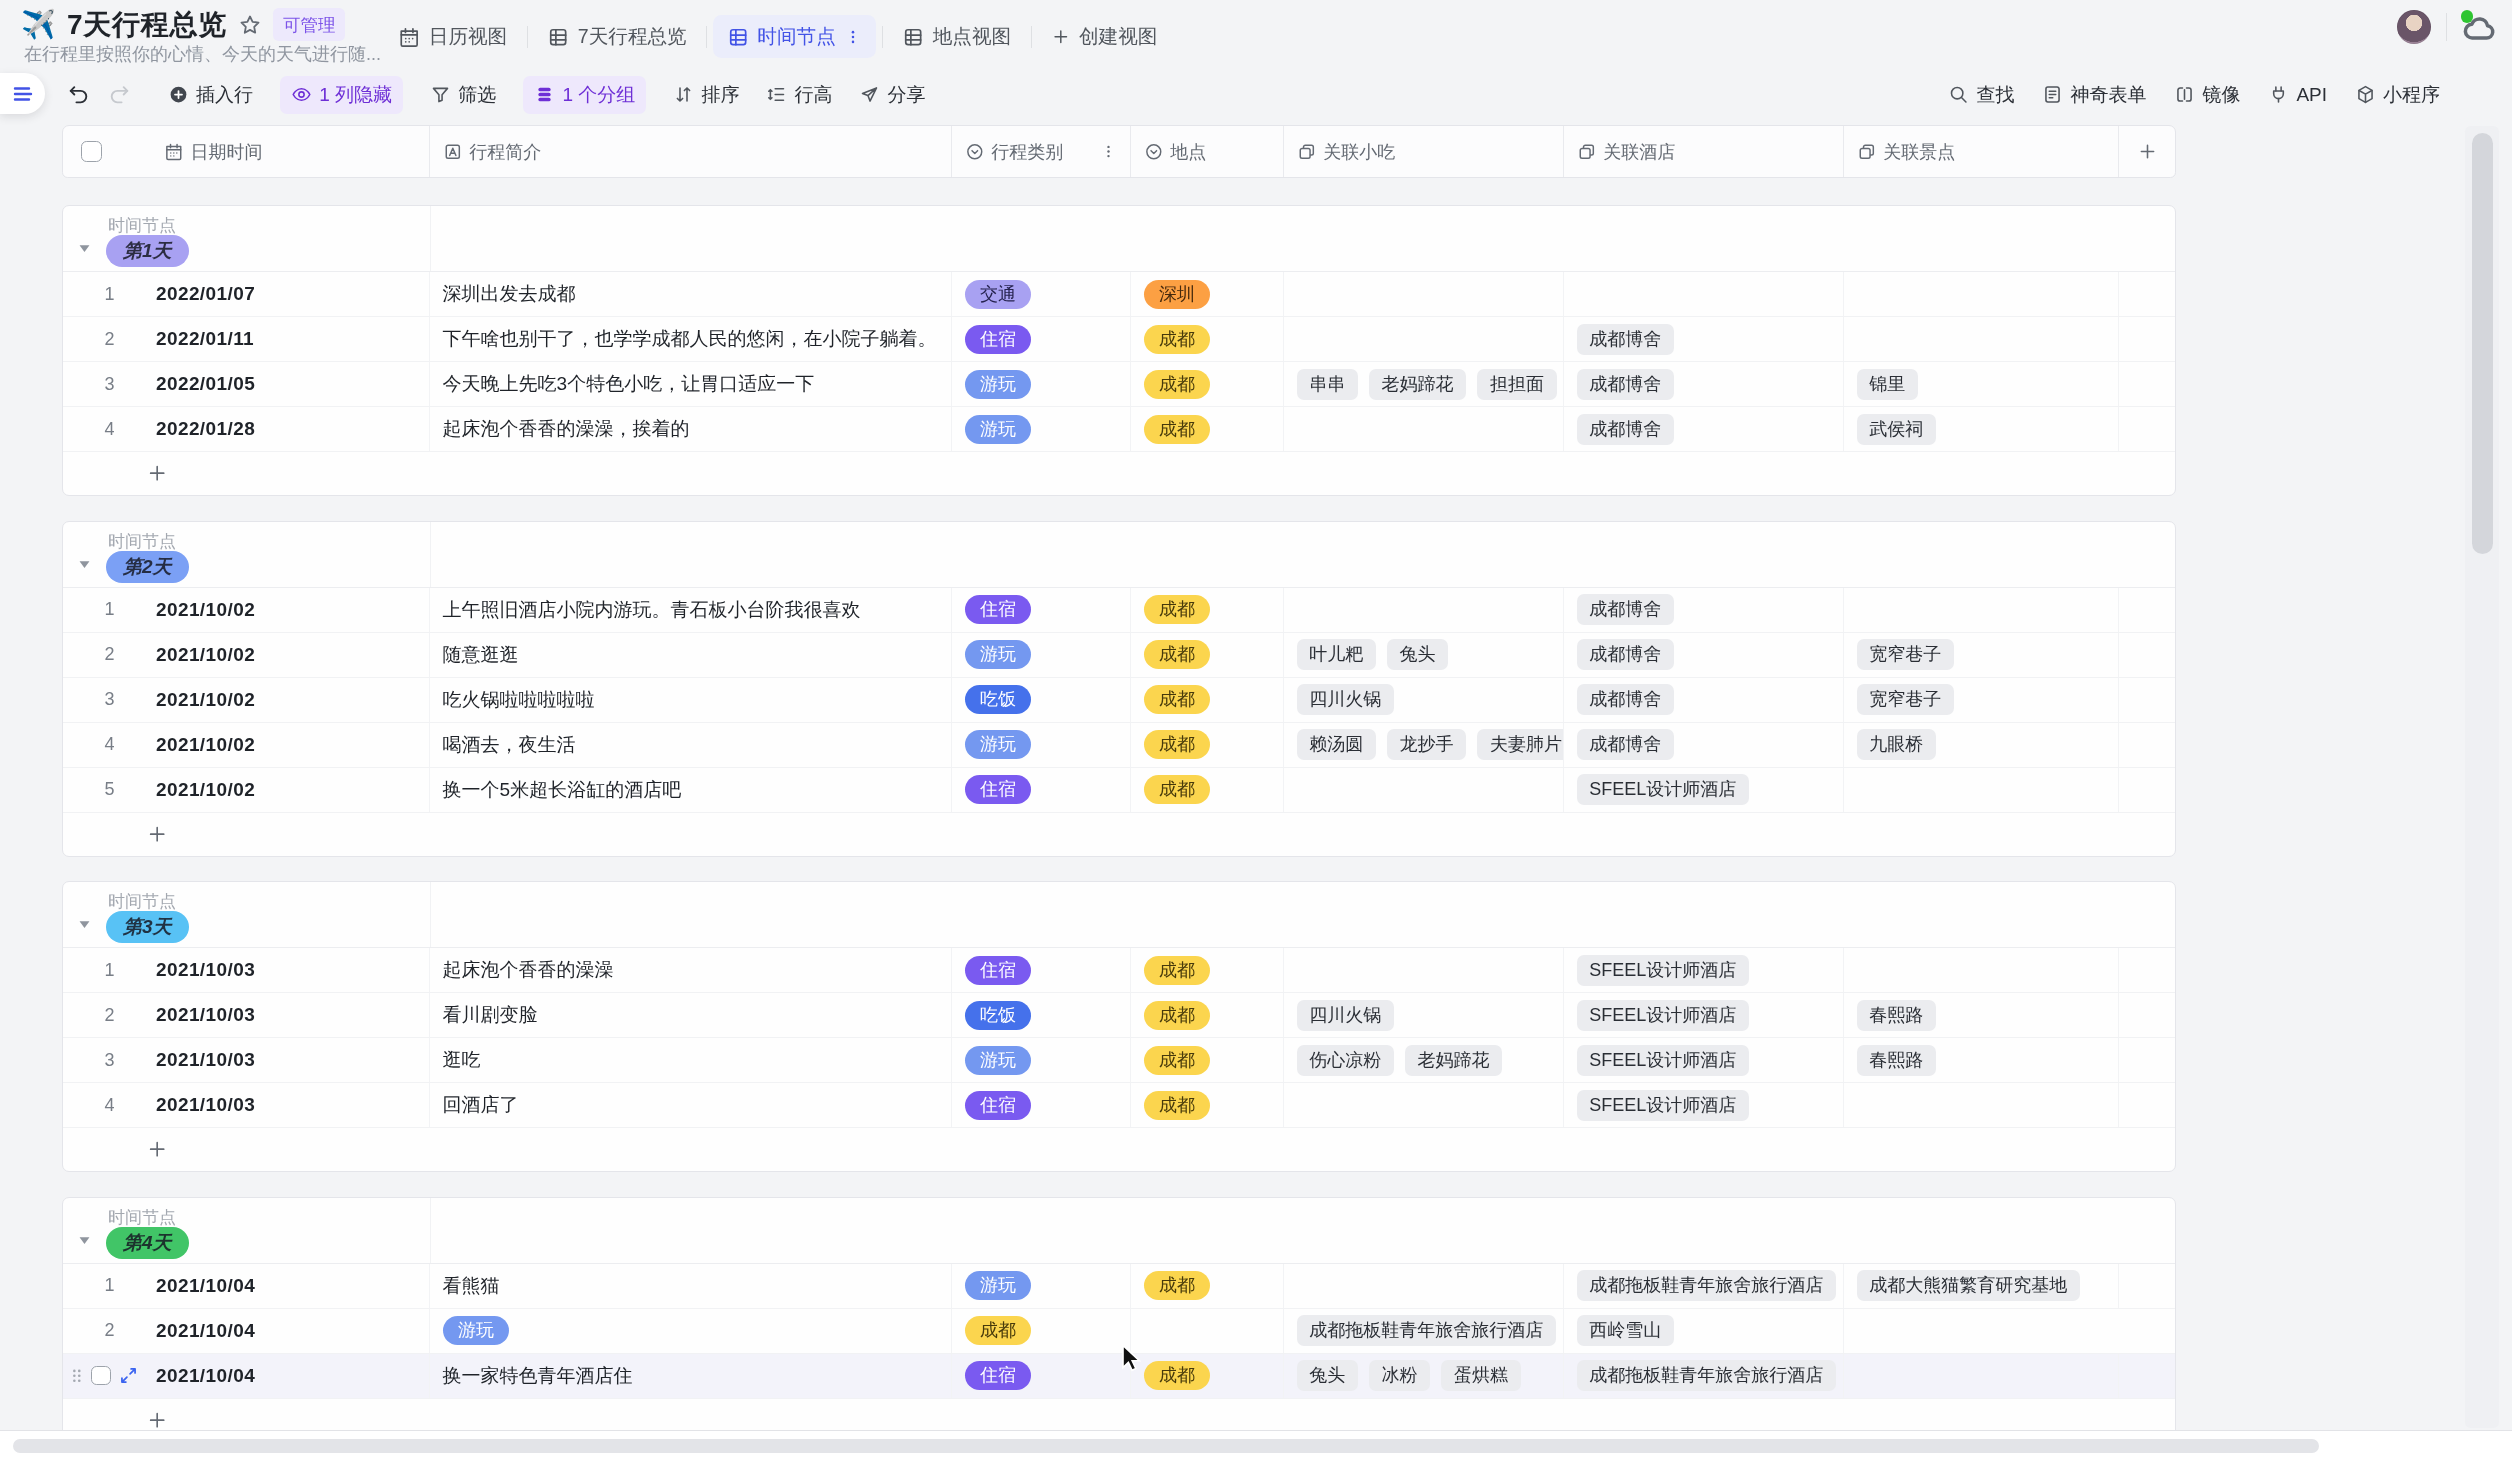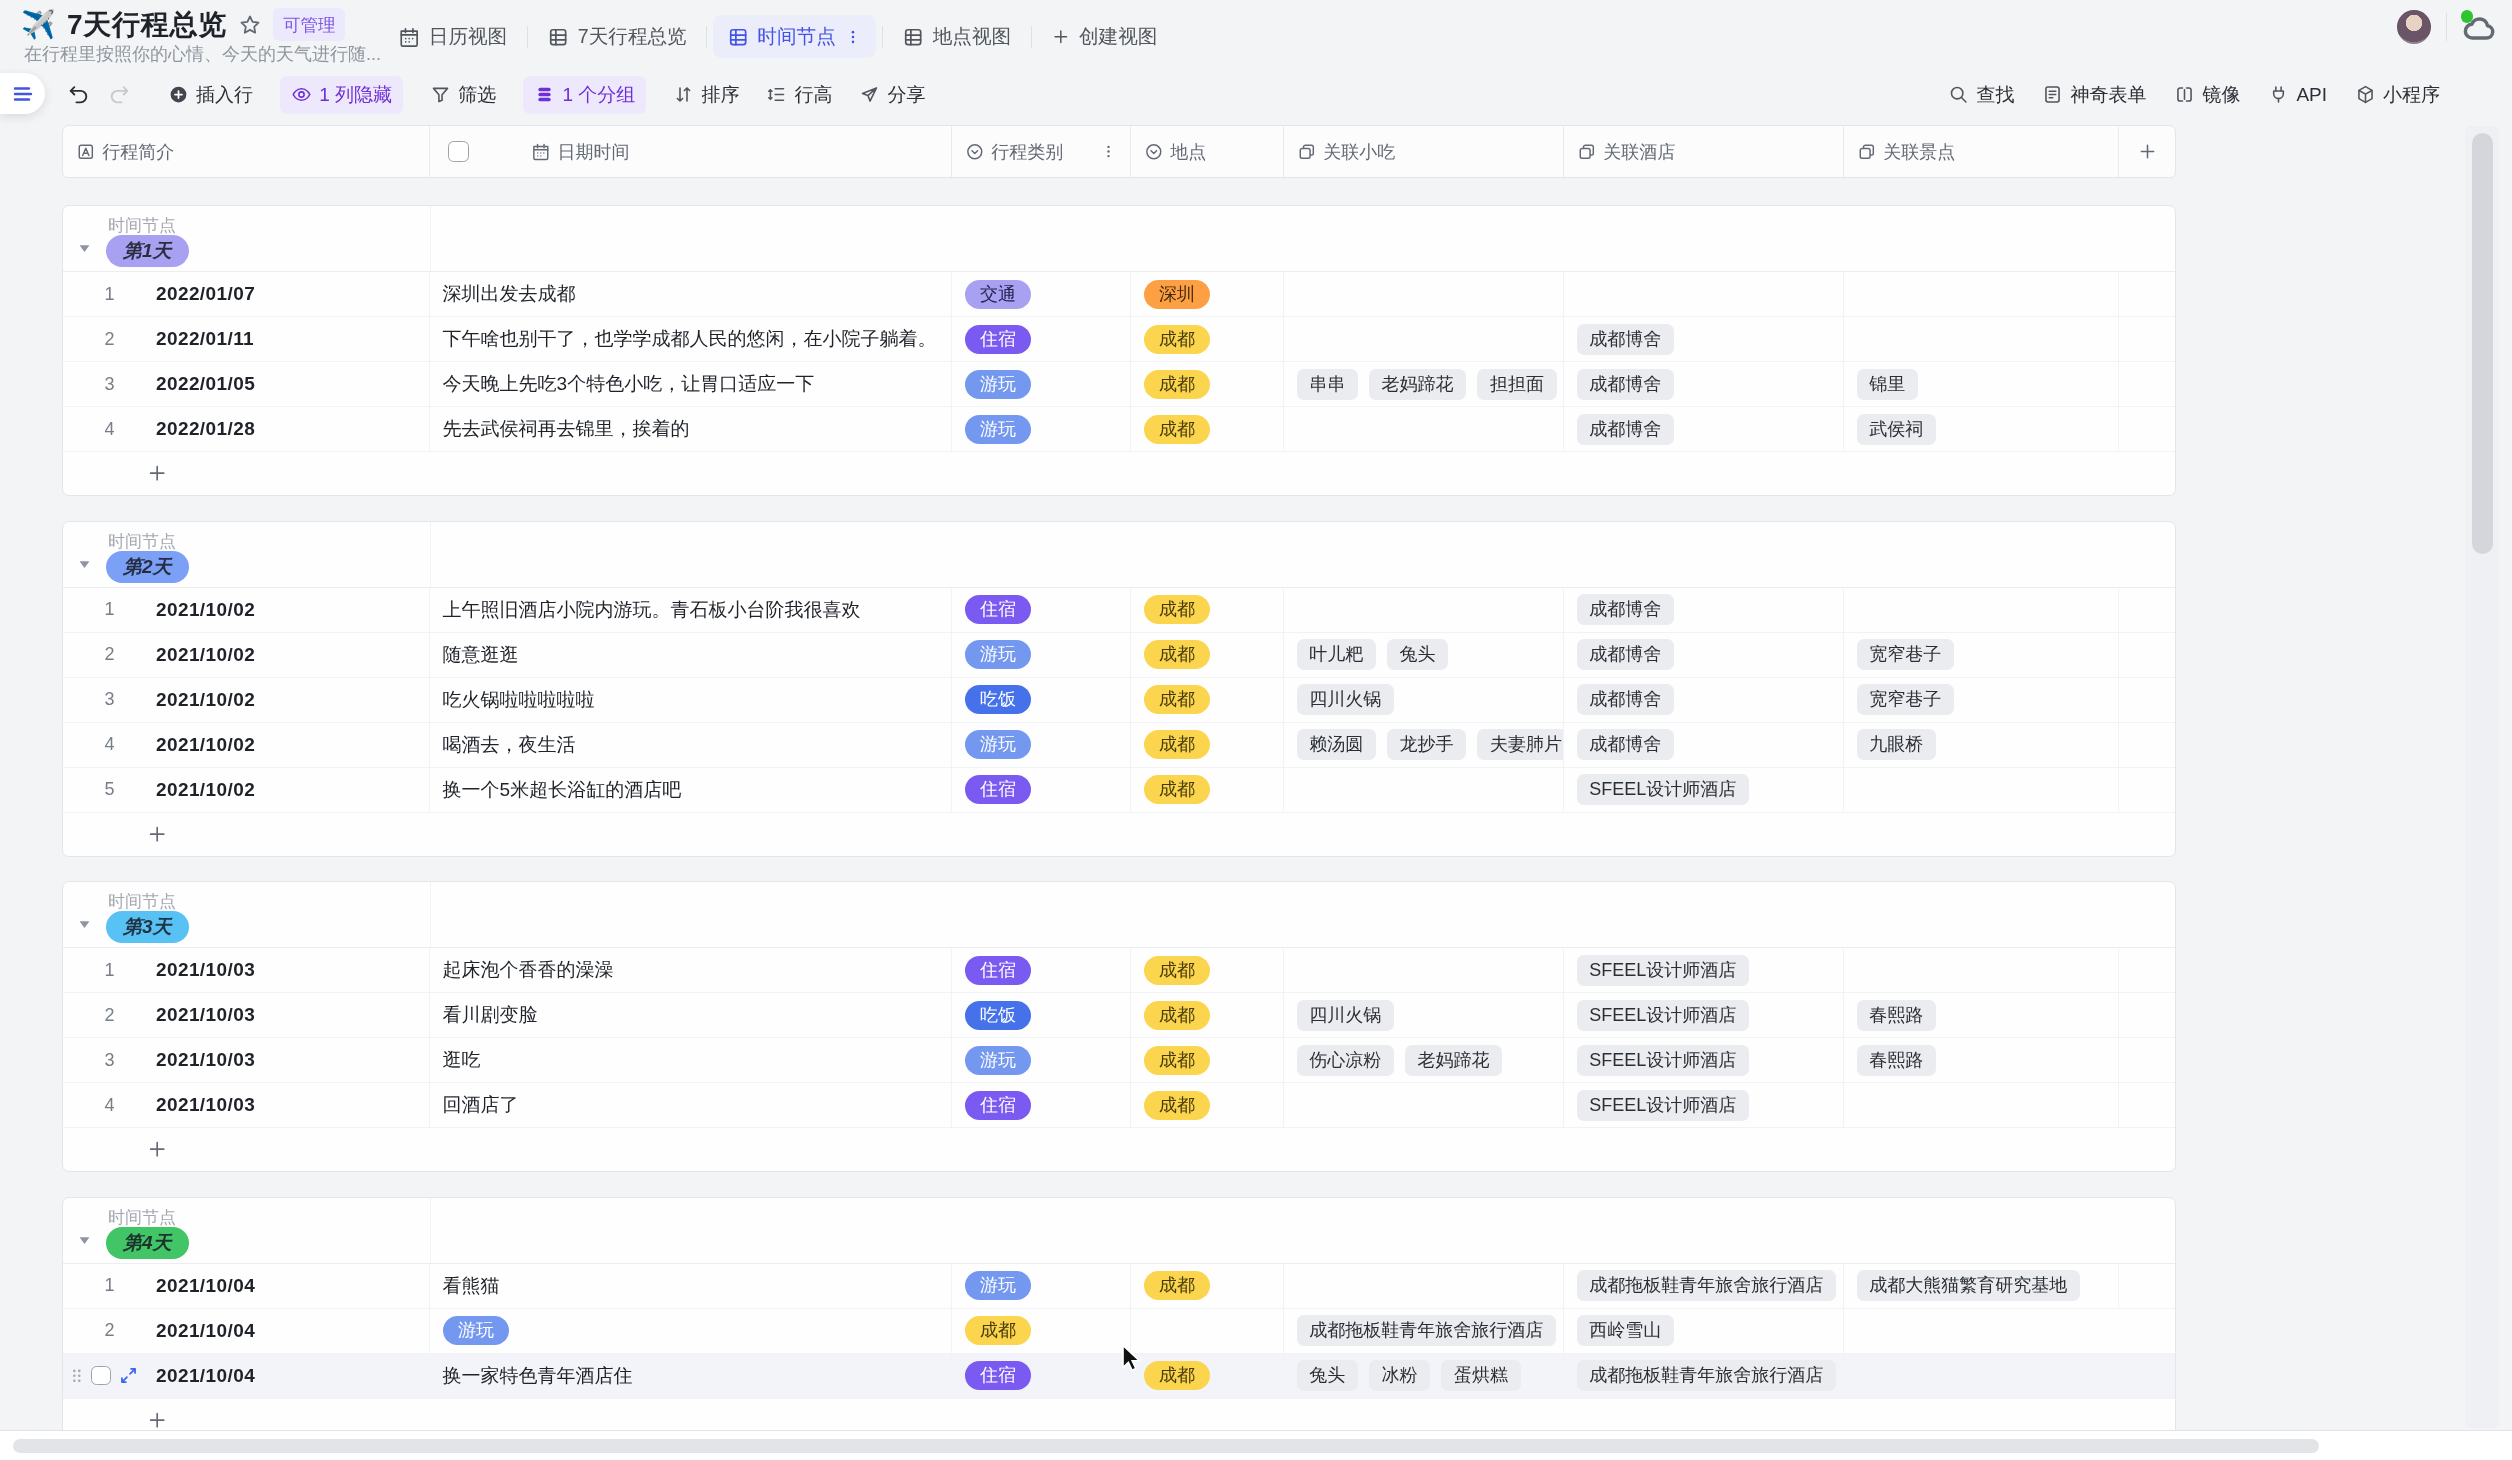--- a/index.html
+++ b/index.html
@@ -321,49 +321,49 @@
             <path d="M12 11.6l7.3-4.2M12 11.6L4.7 7.4M12 11.6V21"></path>
           </svg>
         </span>
         <span>小程序</span>
       </div>
     </div>
 </div>
 
 <div class="tablewrap">
   <div class="thead grid8" id="thead">
-      <div class="hc">
-        <span class="ic" style="width:19.6px;height:19.6px;">
-          <svg viewBox="0 0 24 24" fill="none" stroke="currentColor" stroke-width="1.8" stroke-linecap="round" stroke-linejoin="round">
-            <path d="M4 6.2A2.2 2.2 0 0 1 6.2 4h11.6A2.2 2.2 0 0 1 20 6.2v11.6a2.2 2.2 0 0 1-2.2 2.2H6.2A2.2 2.2 0 0 1 4 17.8z"></path>
-            <path d="M8.2 16.6L12 7.6l3.8 9M9.6 13.7h4.8"></path>
-          </svg>
-        </span>
-        <span>行程简介</span>
-      </div>
       <div class="hc hc0">
      <span class="cbx"></span>
      <span class="fieldpart">
           <span class="ic" style="width:19.6px;height:19.6px;">
             <svg viewBox="0 0 24 24" fill="none" stroke="currentColor" stroke-width="1.8" stroke-linecap="round" stroke-linejoin="round">
               <path d="M3.5 5.5h17v14.5a1.5 1.5 0 0 1-1.5 1.5H5a1.5 1.5 0 0 1-1.5-1.5z"></path>
               <path d="M8 3v4M16 3v4M3.5 9.5h17"></path>
               <circle cx="8.3" cy="13.5" r=".9" fill="currentColor" stroke="none"></circle>
               <circle cx="12" cy="13.5" r=".9" fill="currentColor" stroke="none"></circle>
               <circle cx="15.7" cy="13.5" r=".9" fill="currentColor" stroke="none"></circle>
               <circle cx="8.3" cy="17" r=".9" fill="currentColor" stroke="none"></circle>
               <circle cx="12" cy="17" r=".9" fill="currentColor" stroke="none"></circle>
             </svg>
           </span>
           <span>日期时间</span>
         </span>
    </div>
       <div class="hc">
         <span class="ic" style="width:19.6px;height:19.6px;">
           <svg viewBox="0 0 24 24" fill="none" stroke="currentColor" stroke-width="1.8" stroke-linecap="round" stroke-linejoin="round">
+            <path d="M4 6.2A2.2 2.2 0 0 1 6.2 4h11.6A2.2 2.2 0 0 1 20 6.2v11.6a2.2 2.2 0 0 1-2.2 2.2H6.2A2.2 2.2 0 0 1 4 17.8z"></path>
+            <path d="M8.2 16.6L12 7.6l3.8 9M9.6 13.7h4.8"></path>
+          </svg>
+        </span>
+        <span>行程简介</span>
+      </div>
+      <div class="hc">
+        <span class="ic" style="width:19.6px;height:19.6px;">
+          <svg viewBox="0 0 24 24" fill="none" stroke="currentColor" stroke-width="1.8" stroke-linecap="round" stroke-linejoin="round">
             <circle cx="12" cy="12" r="8.5"></circle>
             <path d="M8.6 10.6L12 14l3.4-3.4"></path>
           </svg>
         </span>
         <span>行程类别</span>
         <span class="ic colmenu">
           <svg viewBox="0 0 24 24">
             <circle cx="12" cy="5.5" r="1.7" fill="currentColor" stroke="none"></circle>
             <circle cx="12" cy="12" r="1.7" fill="currentColor" stroke="none"></circle>
             <circle cx="12" cy="18.5" r="1.7" fill="currentColor" stroke="none"></circle>
@@ -491,21 +491,21 @@
             <span class="gpill">锦里</span>
           </div>
       <div class="c"></div>
     </div>
         <div class="row grid8 ">
       <div class="c c0">
             <span class="num">4</span>
             <span class="datev">2022/01/28</span>
           </div>
       <div class="c">
-            <span class="desc">先去武侯祠再去锦里，挨着的</span>
+            <span class="desc">起床泡个香香的澡澡，挨着的</span>
           </div>
       <div class="c">
             <span class="pill" style="background:#7498F0;color:#FFFFFF">游玩</span>
           </div>
       <div class="c">
             <span class="pill" style="background:#FBD54E;color:#473A0B">成都</span>
           </div>
       <div class="c"></div>
       <div class="c">
             <span class="gpill">成都博舍</span>

